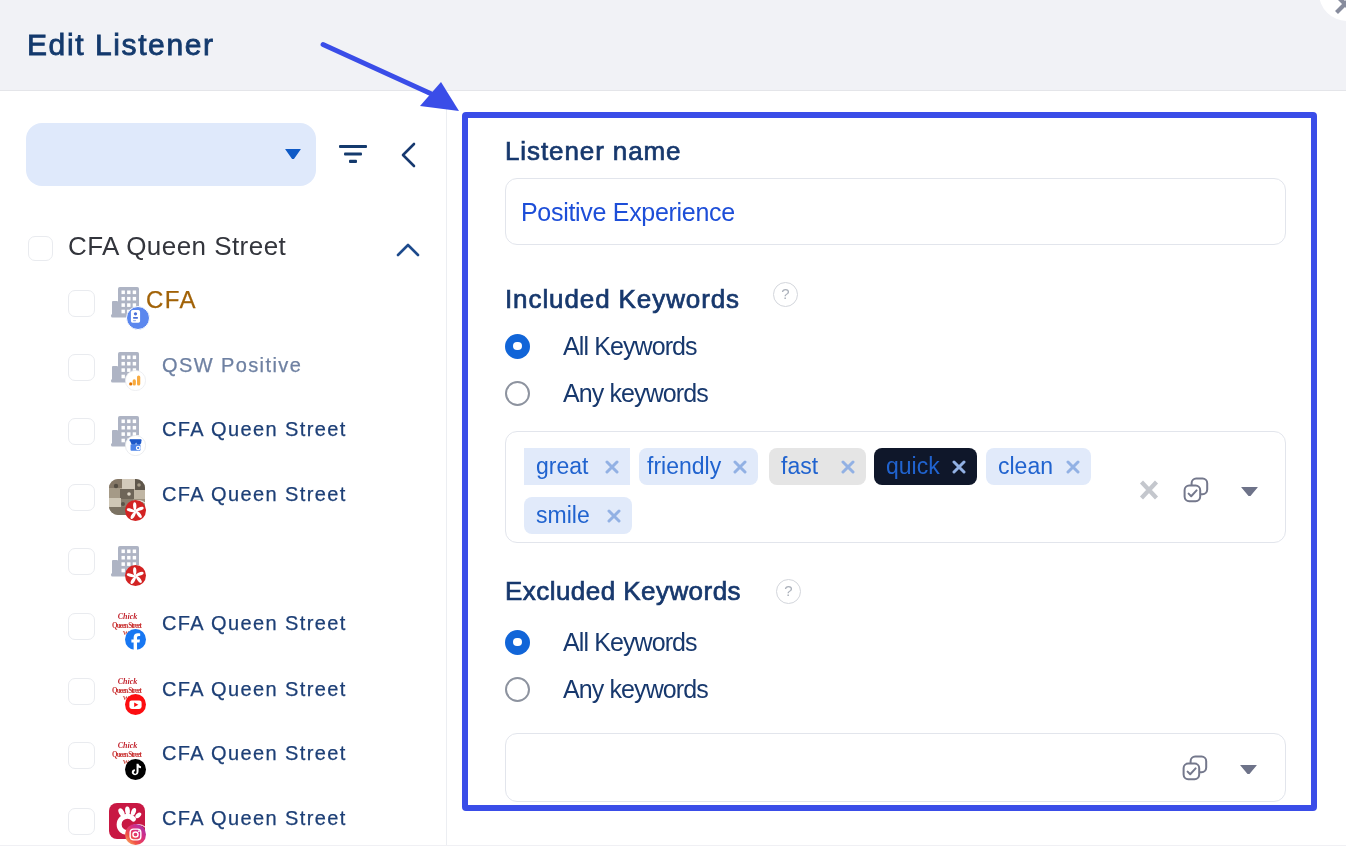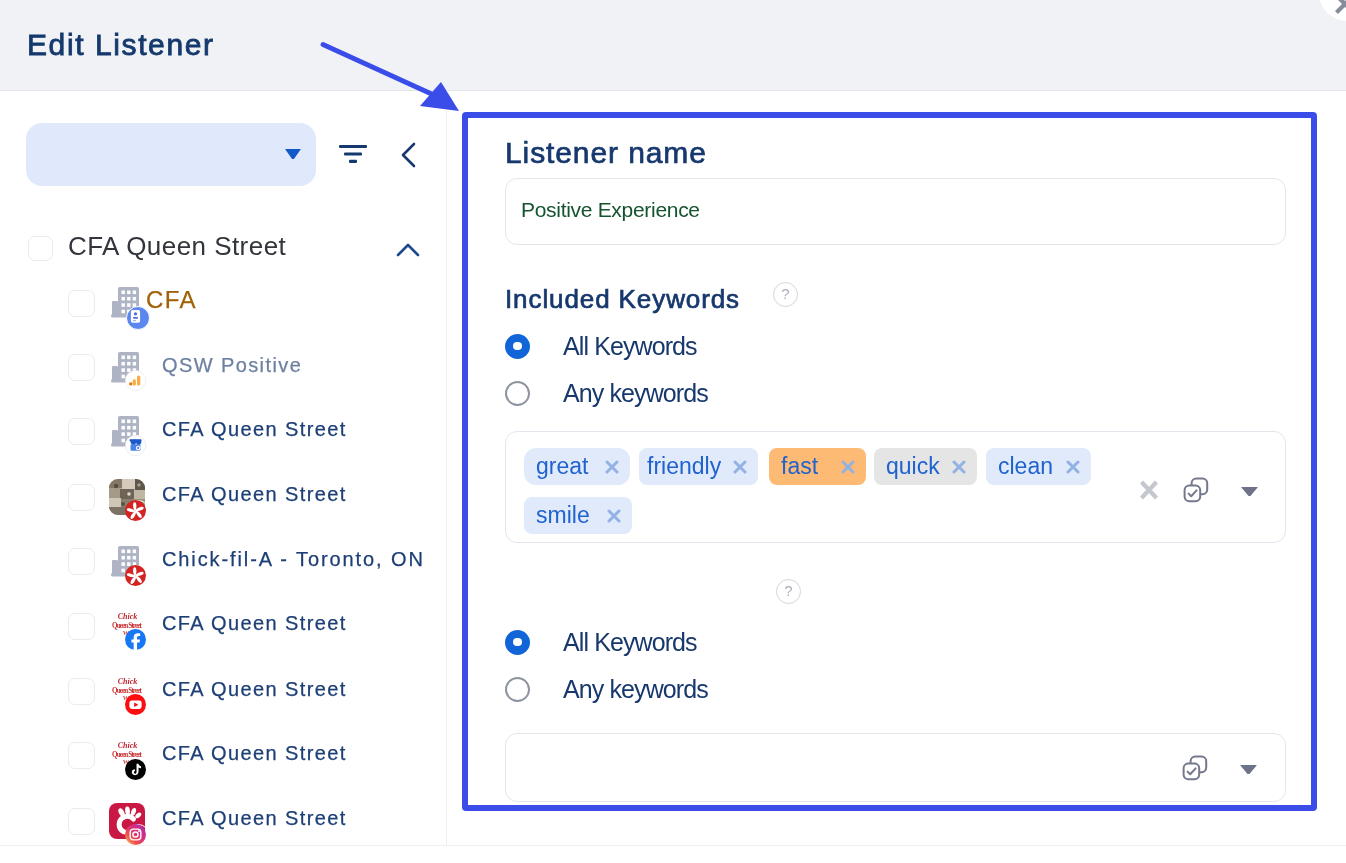--- a/index.html
+++ b/index.html
@@ -210,21 +210,20 @@
           </g>
           <g transform="rotate(216) scale(0.88)">
             <path d="M0,0 C1.4,-4.2 1.4,-7.4 0.4,-9.6 C-0.4,-11 -2.2,-10.6 -2.6,-9 C-3.4,-6.4 -2.6,-3 -1.2,-0.2 Z" fill="#fff"></path>
           </g>
           <g transform="rotate(288) scale(0.88)">
             <path d="M0,0 C1.4,-4.2 1.4,-7.4 0.4,-9.6 C-0.4,-11 -2.2,-10.6 -2.6,-9 C-3.4,-6.4 -2.6,-3 -1.2,-0.2 Z" fill="#fff"></path>
           </g>
         </g>
       </svg>
     </div>
-    <div style="position:absolute;left:162px;top:546px;font-size:20px;line-height:26px;color:#1d3f76;letter-spacing:1.9px;-webkit-text-stroke-width:0.25px">Chick-fil-A - Toronto, ON</div>
     <div class="cb" style="left:68px;top:613px"></div>
     <svg style="position:absolute;left:109px;top:608.5px" width="36" height="36" viewBox="0 0 36 36">
 <rect width="36" height="36" rx="8" fill="#fff"></rect>
 <text x="18.5" y="10" font-size="8" fill="#c2242e" text-anchor="middle" font-family="Liberation Serif,serif" font-style="italic" font-weight="bold">Chick</text>
 <text x="18" y="18.5" font-size="7.2" fill="#c93030" text-anchor="middle" font-family="Liberation Serif,serif" font-weight="bold" textLength="30">Queen Street</text>
 <text x="17" y="26" font-size="6.5" fill="#cb4a42" text-anchor="middle" font-family="Liberation Serif,serif" font-weight="bold">W</text>
 </svg>
     <div style="position:absolute;left:125.5px;top:629.5px;width:24px;height:24px;border-radius:50%;border:1.5px solid #fff;">
       <svg width="21" height="21" viewBox="0 0 22 22" style="position:absolute;left:-1.5px;top:-1.5px">
         <circle cx="11" cy="11" r="11" fill="#1877f2"></circle>
@@ -290,52 +289,52 @@
     </div>
     <div style="position:absolute;left:162px;top:805px;font-size:20px;line-height:26px;color:#1d3f76;letter-spacing:1.4px;-webkit-text-stroke-width:0.25px">CFA Queen Street</div>
 
 <svg style="position:absolute;left:300px;top:30px" width="180" height="100" viewBox="0 0 180 100">
 <line x1="23" y1="14.5" x2="136" y2="66" stroke="#3a4de8" stroke-width="4.8" stroke-linecap="round"></line>
 <path d="M159 81 L120 76 L141 52 Z" fill="#3a4de8"></path>
 </svg>
 
 <div style="position:absolute;left:462px;top:112px;width:855px;height:699px;border:6px solid #3a4de8;border-radius:4px"></div>
 
-<div style="position:absolute;left:505px;top:136.3px;font-size:30px;color:#17386d;letter-spacing:0.9px;-webkit-text-stroke-width:0.7px">Listener name</div>
+<div style="position:absolute;left:505px;top:136.3px;font-size:26px;color:#17386d;letter-spacing:0.9px;-webkit-text-stroke-width:0.7px">Listener name</div>
 <div style="position:absolute;left:505px;top:178px;width:781px;height:67px;border:1.5px solid #e2e5ec;border-radius:12px;background:#fff"></div>
-<div style="position:absolute;left:521px;top:198px;font-size:21px;color:#14532d;letter-spacing:-0.3px">Positive Experience</div>
+<div style="position:absolute;left:521px;top:198px;font-size:25px;color:#1d4ed8;letter-spacing:-0.3px">Positive Experience</div>
 
 <div style="position:absolute;left:505px;top:284px;font-size:26px;color:#17386d;letter-spacing:0.9px;-webkit-text-stroke-width:0.7px">Included Keywords</div>
 <div style="position:absolute;left:773.0px;top:282.0px;width:25px;height:25px;border-radius:50%;border:1.5px solid #d3d6dc;box-sizing:border-box;color:#aab0ba;font-size:15px;text-align:center;line-height:22px;">?</div>
 <div style="position:absolute;left:505.0px;top:333.5px;width:25px;height:25px;border-radius:50%;background:#1165d8"></div>
     <div style="position:absolute;left:513.3px;top:341.8px;width:8.4px;height:8.4px;border-radius:50%;background:#fff"></div>
 <div style="position:absolute;left:563px;top:331.5px;font-size:25px;color:#17386d;letter-spacing:-0.9px">All Keywords</div>
 <div style="position:absolute;left:505.0px;top:380.5px;width:25px;height:25px;border-radius:50%;background:#fff;border:2px solid #8d939f;box-sizing:border-box"></div>
 <div style="position:absolute;left:563px;top:378.5px;font-size:25px;color:#17386d;letter-spacing:-0.9px">Any keywords</div>
 
 <div style="position:absolute;left:505px;top:431px;width:781px;height:112px;border:1.5px solid #e2e5ec;border-radius:12px;background:#fff"></div>
-<div style="position:absolute;left:524px;top:448px;width:106px;height:37px;background:#e1eafa;border-radius:12px;">
+<div style="position:absolute;left:524px;top:448px;width:106px;height:37px;background:#e1eafa;border-radius:0;">
 <span style="position:absolute;left:12px;top:5px;font-size:23px;color:#2063cf">great</span>
 <svg style="position:absolute;right:11px;top:12px" width="14" height="14" viewBox="0 0 14 14">
         <path d="M2 2 L12 12 M12 2 L2 12" stroke="#92b1e4" stroke-width="3" stroke-linecap="round"></path>
       </svg>
 </div>
 <div style="position:absolute;left:639px;top:448px;width:119px;height:37px;background:#e1eafa;border-radius:8px;">
 <span style="position:absolute;left:8px;top:5px;font-size:23px;color:#2063cf">friendly</span>
 <svg style="position:absolute;right:11px;top:12px" width="14" height="14" viewBox="0 0 14 14">
         <path d="M2 2 L12 12 M12 2 L2 12" stroke="#92b1e4" stroke-width="3" stroke-linecap="round"></path>
       </svg>
 </div>
-<div style="position:absolute;left:769px;top:448px;width:97px;height:37px;background:#fdba74;border-radius:8px;">
+<div style="position:absolute;left:769px;top:448px;width:97px;height:37px;background:#e5e5e5;border-radius:8px;">
 <span style="position:absolute;left:12px;top:5px;font-size:23px;color:#2063cf">fast</span>
 <svg style="position:absolute;right:11px;top:12px" width="14" height="14" viewBox="0 0 14 14">
         <path d="M2 2 L12 12 M12 2 L2 12" stroke="#92b1e4" stroke-width="3" stroke-linecap="round"></path>
       </svg>
 </div>
-<div style="position:absolute;left:874px;top:448px;width:103px;height:37px;background:#e5e5e5;border-radius:8px;">
+<div style="position:absolute;left:874px;top:448px;width:103px;height:37px;background:#0f172a;border-radius:8px;">
 <span style="position:absolute;left:12px;top:5px;font-size:23px;color:#2063cf">quick</span>
 <svg style="position:absolute;right:11px;top:12px" width="14" height="14" viewBox="0 0 14 14">
         <path d="M2 2 L12 12 M12 2 L2 12" stroke="#92b1e4" stroke-width="3" stroke-linecap="round"></path>
       </svg>
 </div>
 <div style="position:absolute;left:986px;top:448px;width:105px;height:37px;background:#e1eafa;border-radius:8px;">
 <span style="position:absolute;left:12px;top:5px;font-size:23px;color:#2063cf">clean</span>
 <svg style="position:absolute;right:11px;top:12px" width="14" height="14" viewBox="0 0 14 14">
         <path d="M2 2 L12 12 M12 2 L2 12" stroke="#92b1e4" stroke-width="3" stroke-linecap="round"></path>
       </svg>
@@ -351,20 +350,21 @@
     </svg>
 <svg style="position:absolute;left:1183px;top:477px" width="26" height="26" viewBox="0 0 26 26" fill="none" stroke="#74788c" stroke-width="2">
 <rect x="8.6" y="1.6" width="15.6" height="15.6" rx="4.6"></rect>
 <rect x="1.6" y="8.6" width="15.6" height="15.6" rx="4.6" fill="#fff"></rect>
 <path d="M5.6 16.6l2.6 2.6 5.4-5.8" stroke-linecap="round" stroke-linejoin="round"></path>
 </svg>
 <svg style="position:absolute;left:1240.5px;top:486.5px" width="17" height="9" viewBox="0 0 17 9">
       <path d="M1 0 L16 0 L8.5 9 Z" fill="#6e7389" stroke="#6e7389" stroke-width="1.5" stroke-linejoin="round"></path>
     </svg>
 
+<div style="position:absolute;left:505px;top:576px;font-size:26px;color:#17386d;letter-spacing:0.45px;-webkit-text-stroke-width:0.7px">Excluded Keywords</div>
 <div style="position:absolute;left:776.0px;top:579.0px;width:25px;height:25px;border-radius:50%;border:1.5px solid #d3d6dc;box-sizing:border-box;color:#aab0ba;font-size:15px;text-align:center;line-height:22px;">?</div>
 <div style="position:absolute;left:505.0px;top:629.5px;width:25px;height:25px;border-radius:50%;background:#1165d8"></div>
     <div style="position:absolute;left:513.3px;top:637.8px;width:8.4px;height:8.4px;border-radius:50%;background:#fff"></div>
 <div style="position:absolute;left:563px;top:627.5px;font-size:25px;color:#17386d;letter-spacing:-0.9px">All Keywords</div>
 <div style="position:absolute;left:505.0px;top:676.5px;width:25px;height:25px;border-radius:50%;background:#fff;border:2px solid #8d939f;box-sizing:border-box"></div>
 <div style="position:absolute;left:563px;top:674.5px;font-size:25px;color:#17386d;letter-spacing:-0.9px">Any keywords</div>
 
 <div style="position:absolute;left:505px;top:733px;width:781px;height:69px;border:1.5px solid #e2e5ec;border-radius:12px;background:#fff"></div>
 <svg style="position:absolute;left:1182px;top:755px" width="26" height="26" viewBox="0 0 26 26" fill="none" stroke="#74788c" stroke-width="2">
 <rect x="8.6" y="1.6" width="15.6" height="15.6" rx="4.6"></rect>

